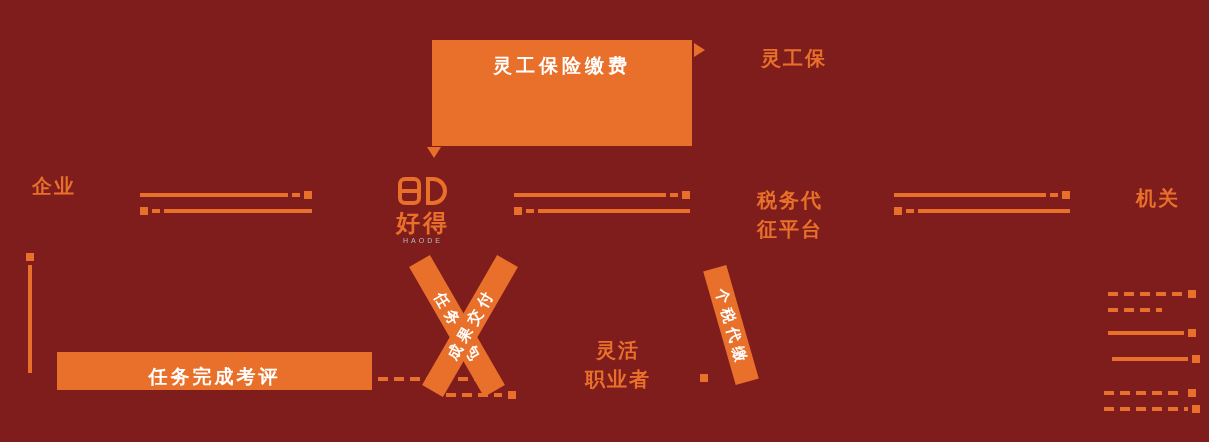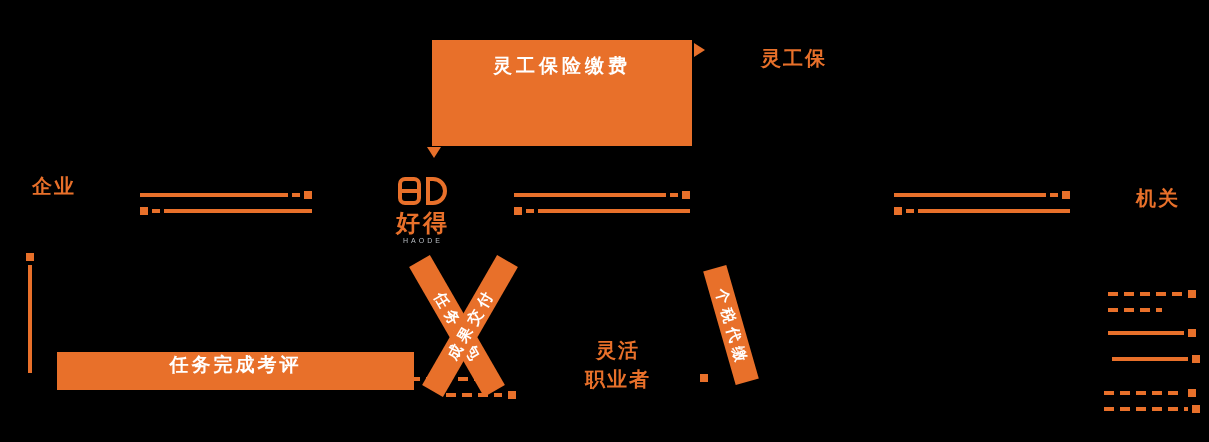--- a/index.html
+++ b/index.html
@@ -1,18 +1,18 @@
 <!DOCTYPE html>
 <html style="--o: #e8702a;"><head>
 <meta charset="utf-8">
 <style>
   :root { --o:#e8702a; }
   * { margin:0; padding:0; box-sizing:border-box; }
   body { background:#fff; font-family:"Liberation Sans","DejaVu Sans",sans-serif; }
-  .canvas { position:relative; width:1209px; height:442px; background:#000000; overflow:hidden; }
+  .canvas { position:relative; width:1209px; height:442px; background:#7f1d1d; overflow:hidden; }
 
   .lbl { position:absolute; color:var(--o); font-weight:700; font-size:20px;
          line-height:29px; letter-spacing:2px; text-align:center; white-space:nowrap; }
 
   .box { position:absolute; background:var(--o); }
   .topbox { left:432px; top:40px; width:260px; height:106px;
             display:flex; justify-content:center; align-items:flex-start; padding-top:13px; }
   .topbox span { color:#fff; font-weight:700; font-size:19px; letter-spacing:4px; }
 
   .conn { position:absolute; display:flex; align-items:center; gap:4px; height:8px; }
@@ -24,22 +24,22 @@
   .sq     { position:absolute; width:8px; height:8px; background:var(--o); }
   .solid  { position:absolute; height:4px; background:var(--o); }
   .dashed { position:absolute; height:4px;
             background:repeating-linear-gradient(90deg, var(--o) 0 10px, transparent 10px 16px); }
   .vline  { position:absolute; width:4px; background:var(--o); }
 
   .band { position:absolute; height:24px; background:var(--o);
           display:flex; align-items:center; justify-content:center; transform-origin:center; }
   .band span { color:#fff; font-weight:700; font-size:15px; letter-spacing:5px; padding-left:5px; }
 
-  .evalbar { left:57px; top:352px; width:357px; height:38px;
-             display:flex; align-items:flex-start; justify-content:center; }
+  .evalbar { left:57px; top:352px; width:315px; height:38px;
+             display:flex; align-items:flex-end; justify-content:center; }
   .evalbar span { color:#fff; font-weight:700; font-size:19px; letter-spacing:3px; }
 
   .arrow-r { position:absolute; width:0; height:0;
              border-top:7px solid transparent; border-bottom:7px solid transparent;
              border-left:11px solid var(--o); }
   .arrow-d { position:absolute; width:0; height:0;
              border-left:7px solid transparent; border-right:7px solid transparent;
              border-top:11px solid var(--o); }
 
   .logo { position:absolute; left:388px; top:176px; width:70px; text-align:center; }
@@ -58,20 +58,24 @@
   <div class="arrow-d" style="left:427px; top:147px;"></div>
 
   <div class="lbl" style="left:746px; top:44px; width:96px;">
     <div>灵工保</div>
   </div>
 
   <div class="lbl" style="left:16px; top:172px; width:76px;">
     <div>企业</div>
   </div>
 
+  <div class="lbl" style="left:742px; top:186px; width:96px;">
+    <div>税务代</div>
+    <div>征平台</div>
+  </div>
 
   <div class="lbl" style="left:1120px; top:184px; width:76px;">
     <div>机关</div>
   </div>
 
   <div class="lbl" style="left:574px; top:336px; width:88px;text-align:center;">
     <div>灵活</div>
     <div>职业者</div>
   </div>
 

